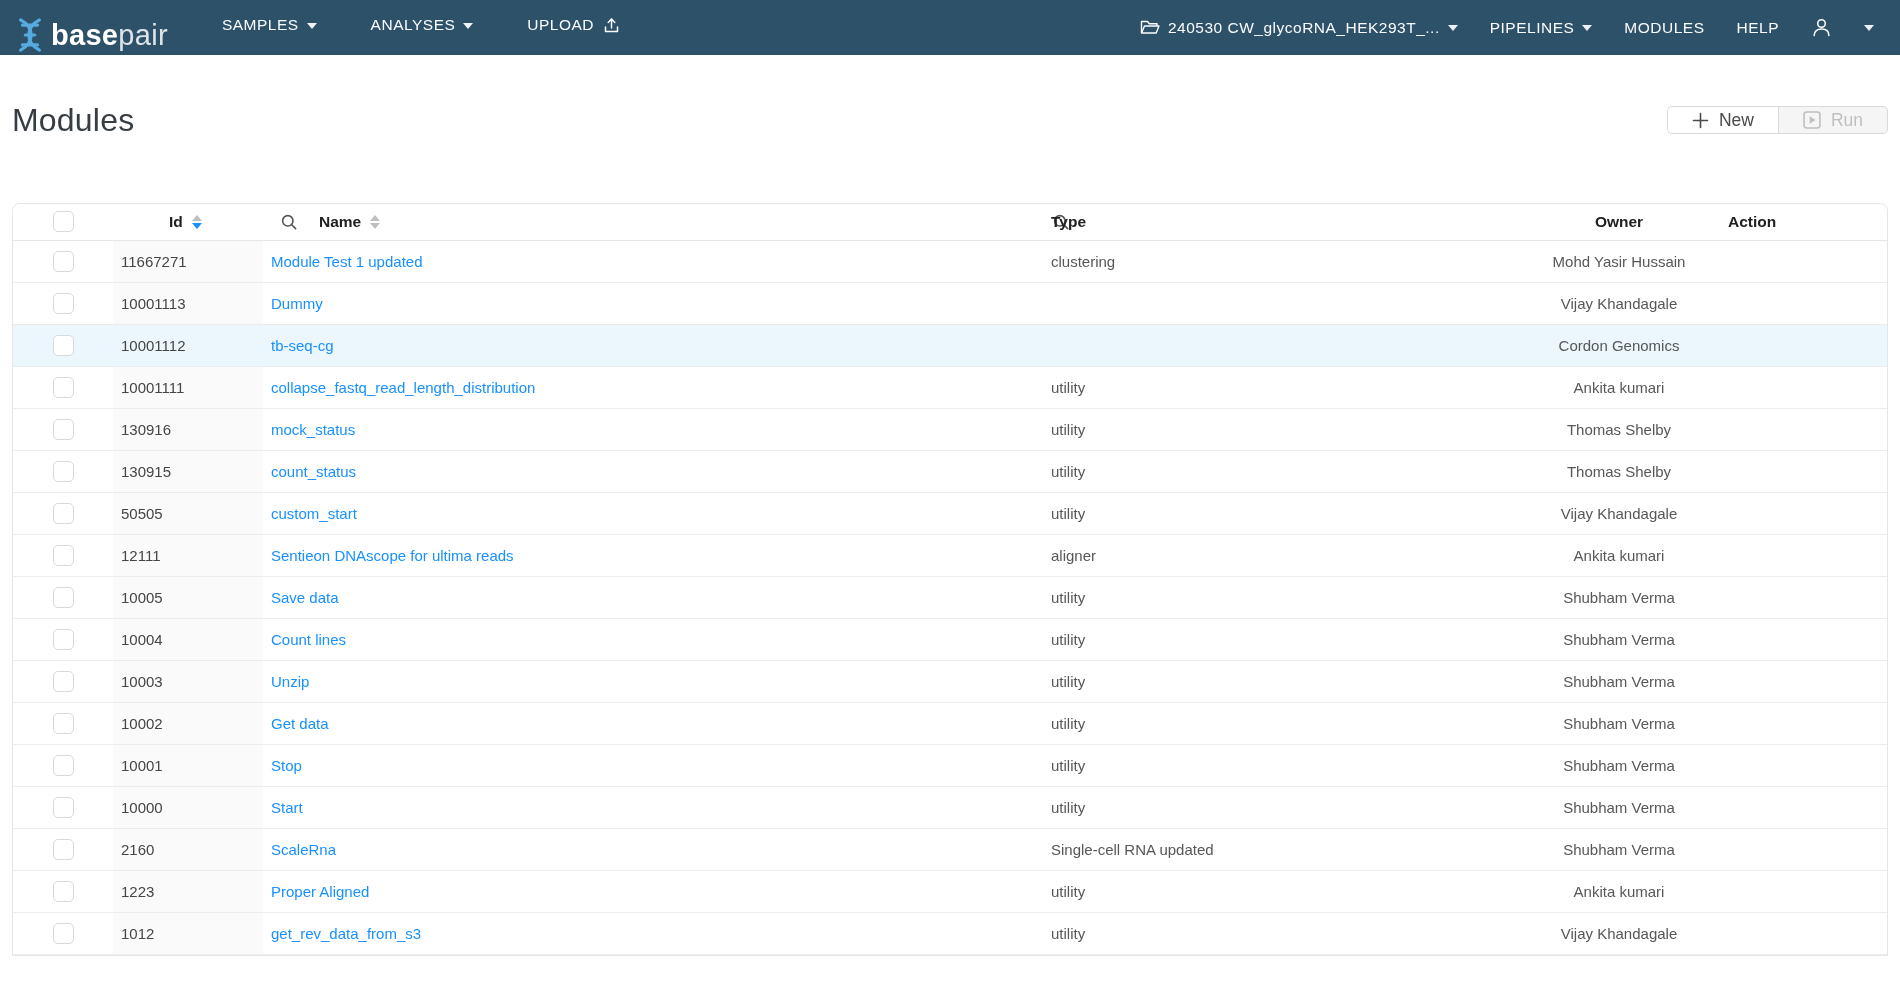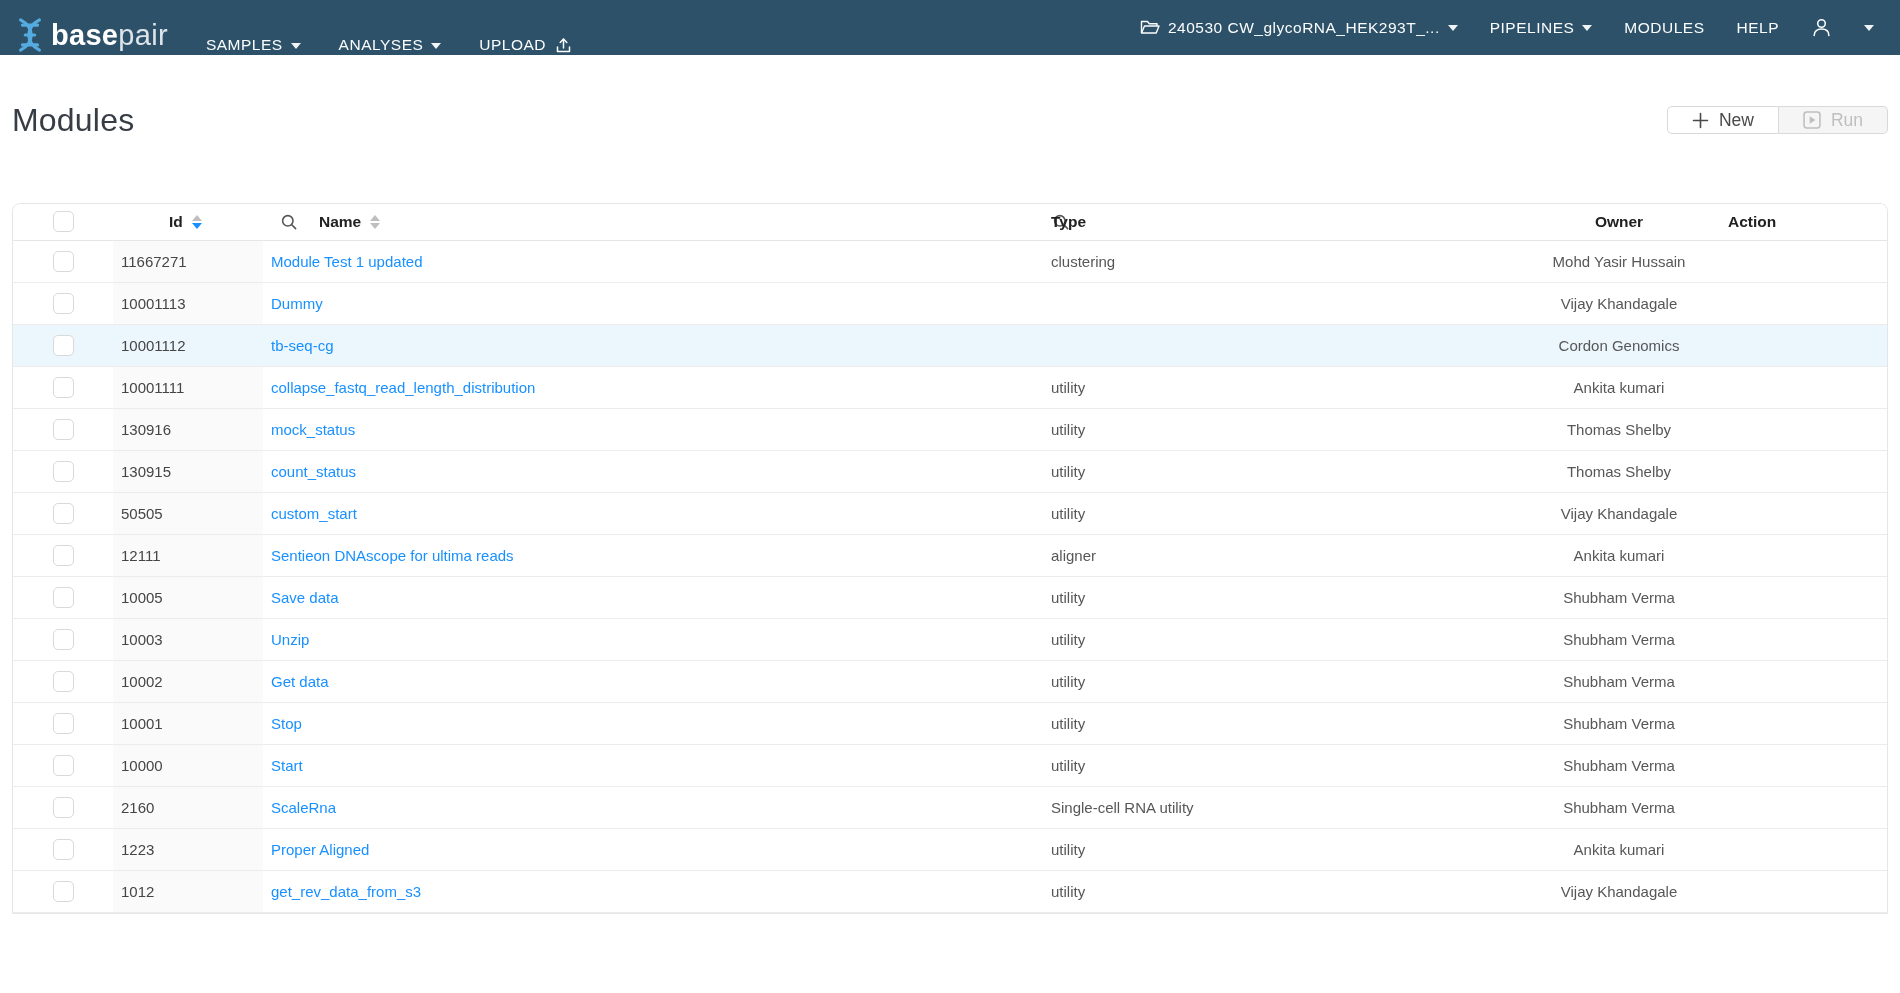--- a/index.html
+++ b/index.html
@@ -19,21 +19,21 @@
   body{
     width:1900px;height:993px;overflow:hidden;background:#fff;
     font-family:"Liberation Sans",sans-serif;color:#575757;
   }
   
   .navbar{
     height:55px;background:var(--navbar-bg);
     display:flex;align-items:center;justify-content:space-between;
     padding:0 26px 0 14px;color:#fff;
   }
-  .nav-left{display:flex;align-items:flex-end;gap:38px;margin-top:15px;}
+  .nav-left{display:flex;align-items:flex-start;gap:54px;margin-top:15px;}
   .nav-right{display:flex;align-items:center;gap:32px;}
   .brand{display:flex;align-items:center;gap:5px;cursor:pointer;margin-right:0;}
   .brand-bold{font-size:29px;font-weight:700;color:#ffffff;letter-spacing:.3px;}
   .brand-light{font-size:29px;font-weight:400;color:#dde4ea;letter-spacing:.3px;}
   .nav-item{
     display:flex;align-items:center;gap:8px;font-size:15.5px;letter-spacing:.5px;
     color:#fbfdfe;cursor:pointer;white-space:nowrap;
   }
   .nav-caret{
     width:0;height:0;border-left:5.5px solid transparent;border-right:5.5px solid transparent;
@@ -303,20 +303,28 @@
           <tr>
     <td class="col-check-cell"><span class="checkbox"></span></td>
     <td class="cell-id">10005</td>
     <td class="cell-name"><a class="name-link">Save data</a></td>
     <td class="cell-type">utility</td>
     <td class="cell-owner">Shubham Verma</td>
     <td class="cell-action"></td>
   </tr>
           <tr>
     <td class="col-check-cell"><span class="checkbox"></span></td>
+    <td class="cell-id">10004</td>
+    <td class="cell-name"><a class="name-link">Count lines</a></td>
+    <td class="cell-type">utility</td>
+    <td class="cell-owner">Shubham Verma</td>
+    <td class="cell-action"></td>
+  </tr>
+          <tr>
+    <td class="col-check-cell"><span class="checkbox"></span></td>
     <td class="cell-id">10003</td>
     <td class="cell-name"><a class="name-link">Unzip</a></td>
     <td class="cell-type">utility</td>
     <td class="cell-owner">Shubham Verma</td>
     <td class="cell-action"></td>
   </tr>
           <tr>
     <td class="col-check-cell"><span class="checkbox"></span></td>
     <td class="cell-id">10002</td>
     <td class="cell-name"><a class="name-link">Get data</a></td>
@@ -337,21 +345,21 @@
     <td class="cell-id">10000</td>
     <td class="cell-name"><a class="name-link">Start</a></td>
     <td class="cell-type">utility</td>
     <td class="cell-owner">Shubham Verma</td>
     <td class="cell-action"></td>
   </tr>
           <tr>
     <td class="col-check-cell"><span class="checkbox"></span></td>
     <td class="cell-id">2160</td>
     <td class="cell-name"><a class="name-link">ScaleRna</a></td>
-    <td class="cell-type">Single-cell RNA utility</td>
+    <td class="cell-type">Single-cell RNA updated</td>
     <td class="cell-owner">Shubham Verma</td>
     <td class="cell-action"></td>
   </tr>
           <tr>
     <td class="col-check-cell"><span class="checkbox"></span></td>
     <td class="cell-id">1223</td>
     <td class="cell-name"><a class="name-link">Proper Aligned</a></td>
     <td class="cell-type">utility</td>
     <td class="cell-owner">Ankita kumari</td>
     <td class="cell-action"></td>

